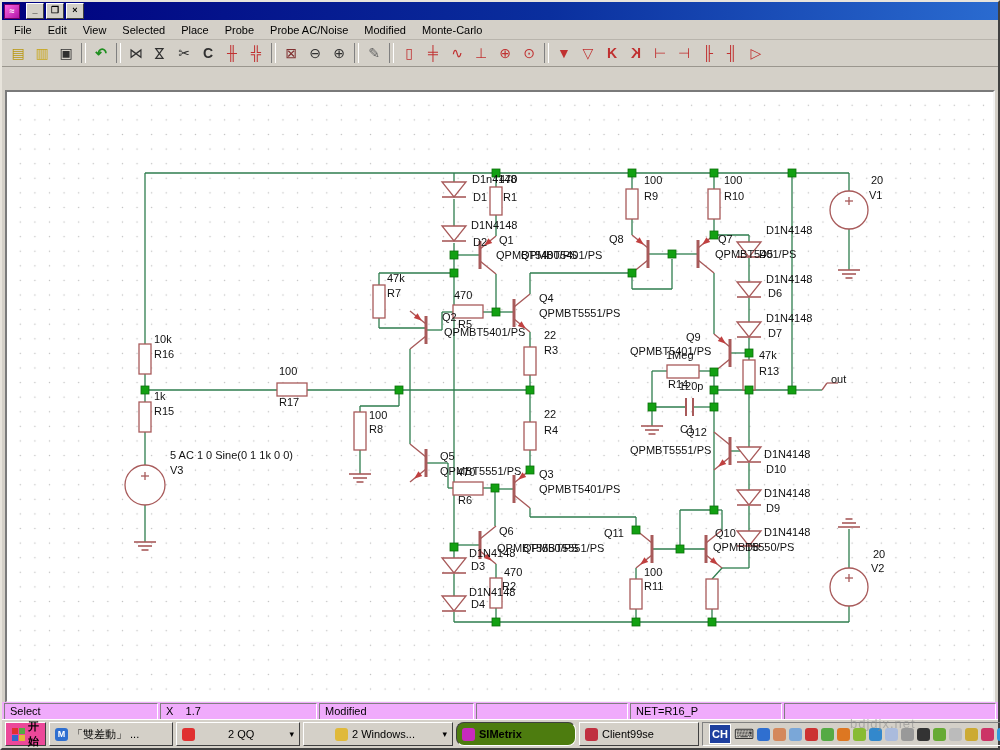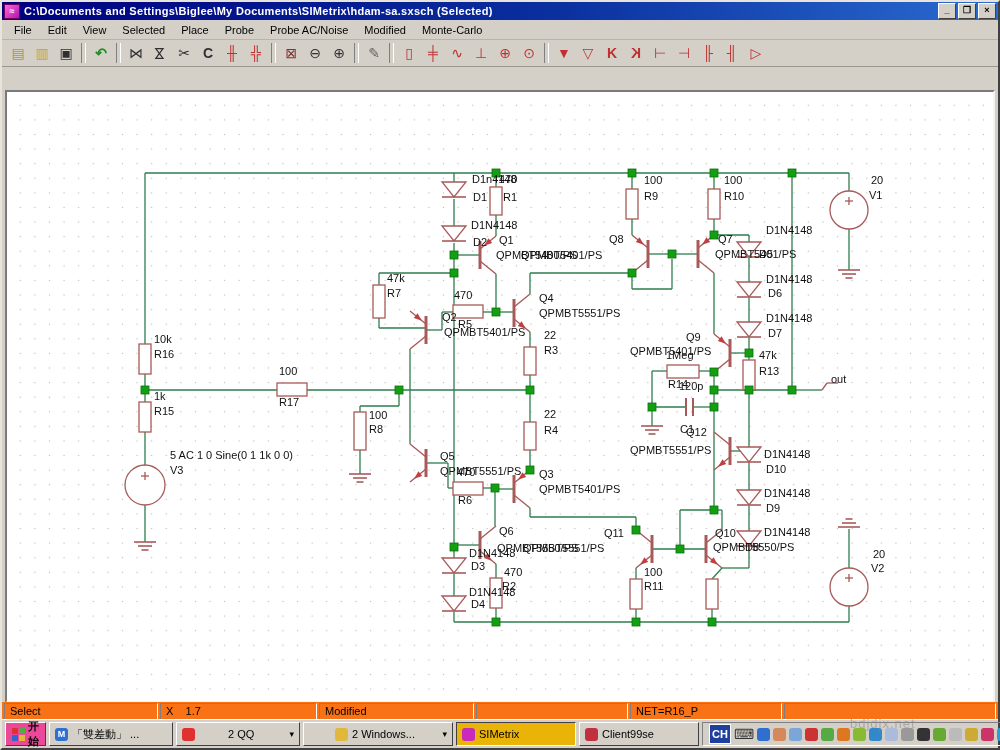--- a/index.html
+++ b/index.html
@@ -28,54 +28,53 @@
     border:1px solid;border-color:#fff #5a5a5a #d4d0c8 #fff;border-radius:2px 2px 0 0;}
   
   .schematic{position:absolute;left:3px;right:3px;top:88px;bottom:45px;background:#fff;
     border:2px solid;border-color:#7a7a7a #f4f4f4 #f4f4f4 #7a7a7a;overflow:hidden;
     background-image:radial-gradient(circle,#bfbfbf 0.8px,rgba(0,0,0,0) 1px);
     background-size:14.6px 14.6px;background-position:6px 6px;}
   .schematic svg{position:absolute;left:-5px;top:-90px;width:1000px;height:750px;
     font-family:"Liberation Sans",sans-serif;}
   
   .statusbar{position:absolute;left:0;right:0;bottom:28px;height:17px;display:flex;gap:2px;
-    padding:1px 2px 0 2px;background:#f97316;}
+    padding:1px 2px 0 2px;background:#f0abfc;}
   .sp{border:1px solid;border-color:#808080 #fff #fff #808080;padding:1px 5px;white-space:pre;
     overflow:hidden;}
   
   .taskbar{position:absolute;left:0;right:0;bottom:0;height:28px;background:#d4d0c8;
     border-top:1px solid #fff;display:flex;align-items:center;gap:3px;padding:0 3px;}
   .startbtn{height:22px;display:flex;align-items:center;gap:3px;padding:0 6px;font-weight:bold;
     background:#ec4899;border:1px solid;border-color:#fff #404040 #404040 #fff;}
   .flag{display:inline-grid;grid-template-columns:6px 6px;grid-template-rows:6px 6px;gap:1px;}
   .flag span{display:block;}
   .task{height:22px;display:flex;align-items:center;gap:4px;padding:0 5px;
     background:#d4d0c8;border:1px solid;border-color:#fff #404040 #404040 #fff;
     white-space:nowrap;overflow:hidden;}
-  .task.active{background:#eab308;border-color:#404040 #fff #fff #404040;font-weight:normal;}
+  .task.active{background:#4d7c0f;border-color:#404040 #fff #fff #404040;font-weight:bold;border-radius:8px;}
   .ticon{width:13px;height:13px;border-radius:3px;flex:0 0 13px;color:#fff;font-size:9px;
     line-height:13px;text-align:center;font-weight:bold;}
   .tarrow{margin-left:auto;font-size:9px;}
   .tray{margin-left:auto;height:22px;display:flex;align-items:center;gap:3px;padding:0 6px;
     border:1px solid;border-color:#808080 #fff #fff #808080;position:relative;}
   .tricon{width:13px;height:13px;border-radius:3px;}
   .lang{width:20px;height:18px;background:#1e3f9e;color:#fff;text-align:center;line-height:18px;
     font-weight:bold;border:1px solid #fff;}
   .kbd{font-size:14px;color:#333;}
   .clock{padding:0 3px;}
   .watermark{position:absolute;left:848px;top:714px;color:#8a8a8a;opacity:.55;font-size:13px;
     letter-spacing:1px;z-index:5;pointer-events:none;}
 </style>
 </head>
 <body>
 
 <div class="window">
   <div class="titlebar">
     <span class="title-icon">≈</span>
-    <span class="title-text">C:\Documents and Settings\Biglee\My Documents\SIMetrix\hdam-sa.sxsch (Selected)</span>
     <span class="wbtn">_</span>
     <span class="wbtn">❒</span>
     <span class="wbtn">×</span>
   </div>
   <div class="menubar">
       <span class="mi">File</span>
       <span class="mi">Edit</span>
       <span class="mi">View</span>
       <span class="mi">Selected</span>
       <span class="mi">Place</span>

